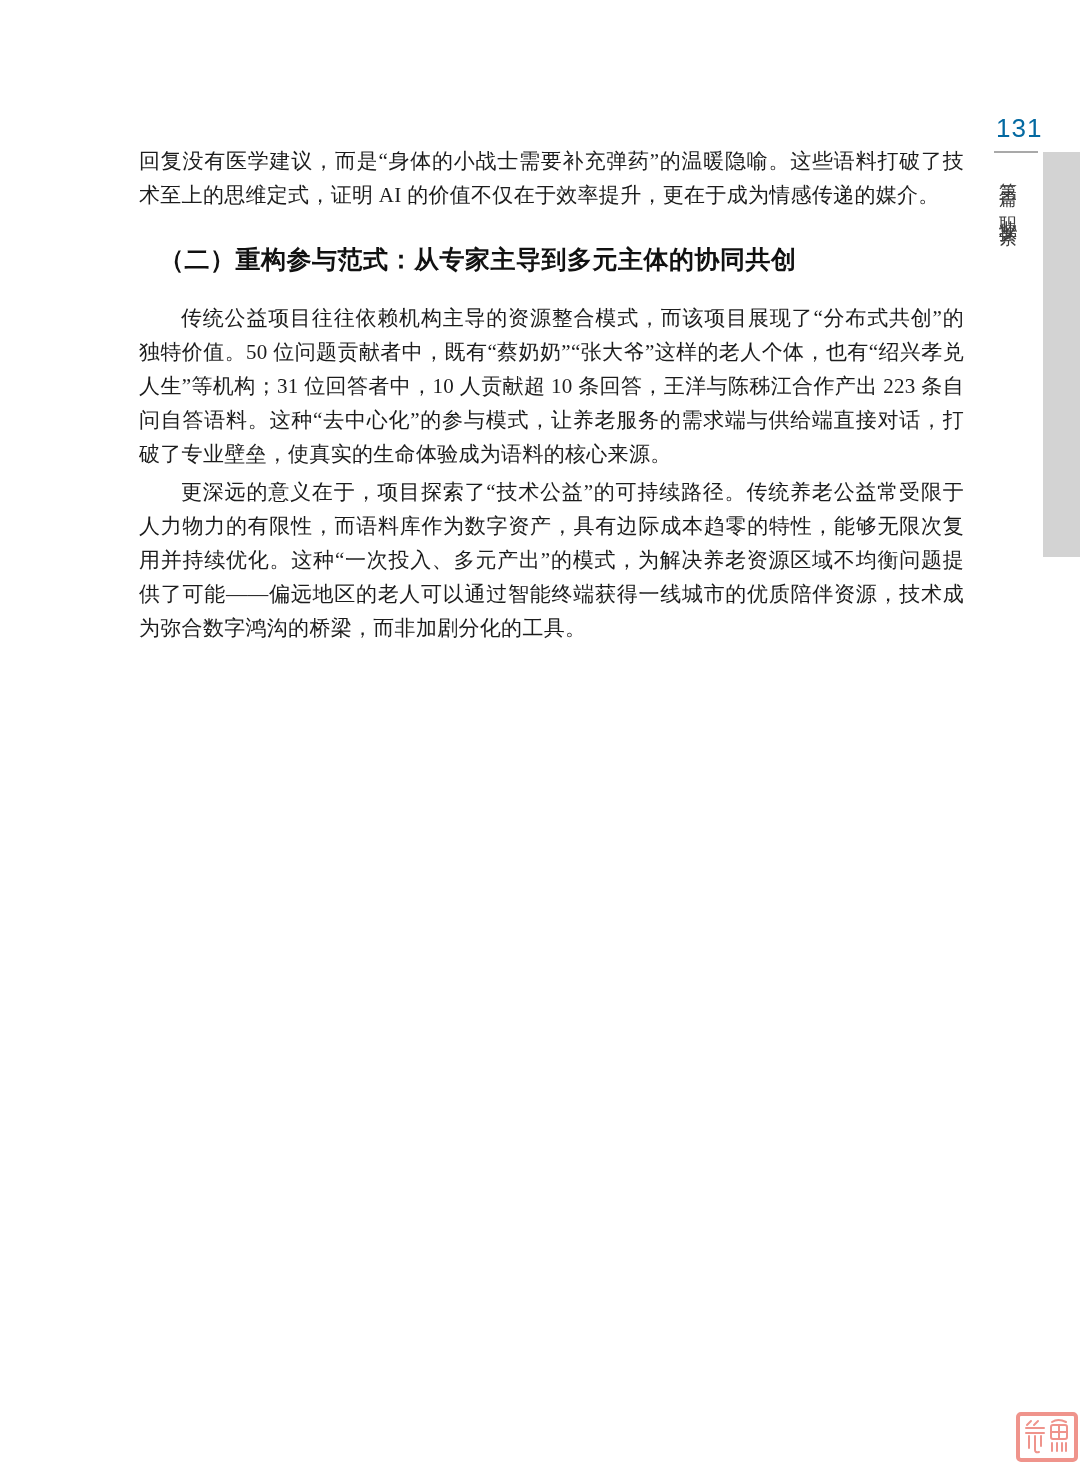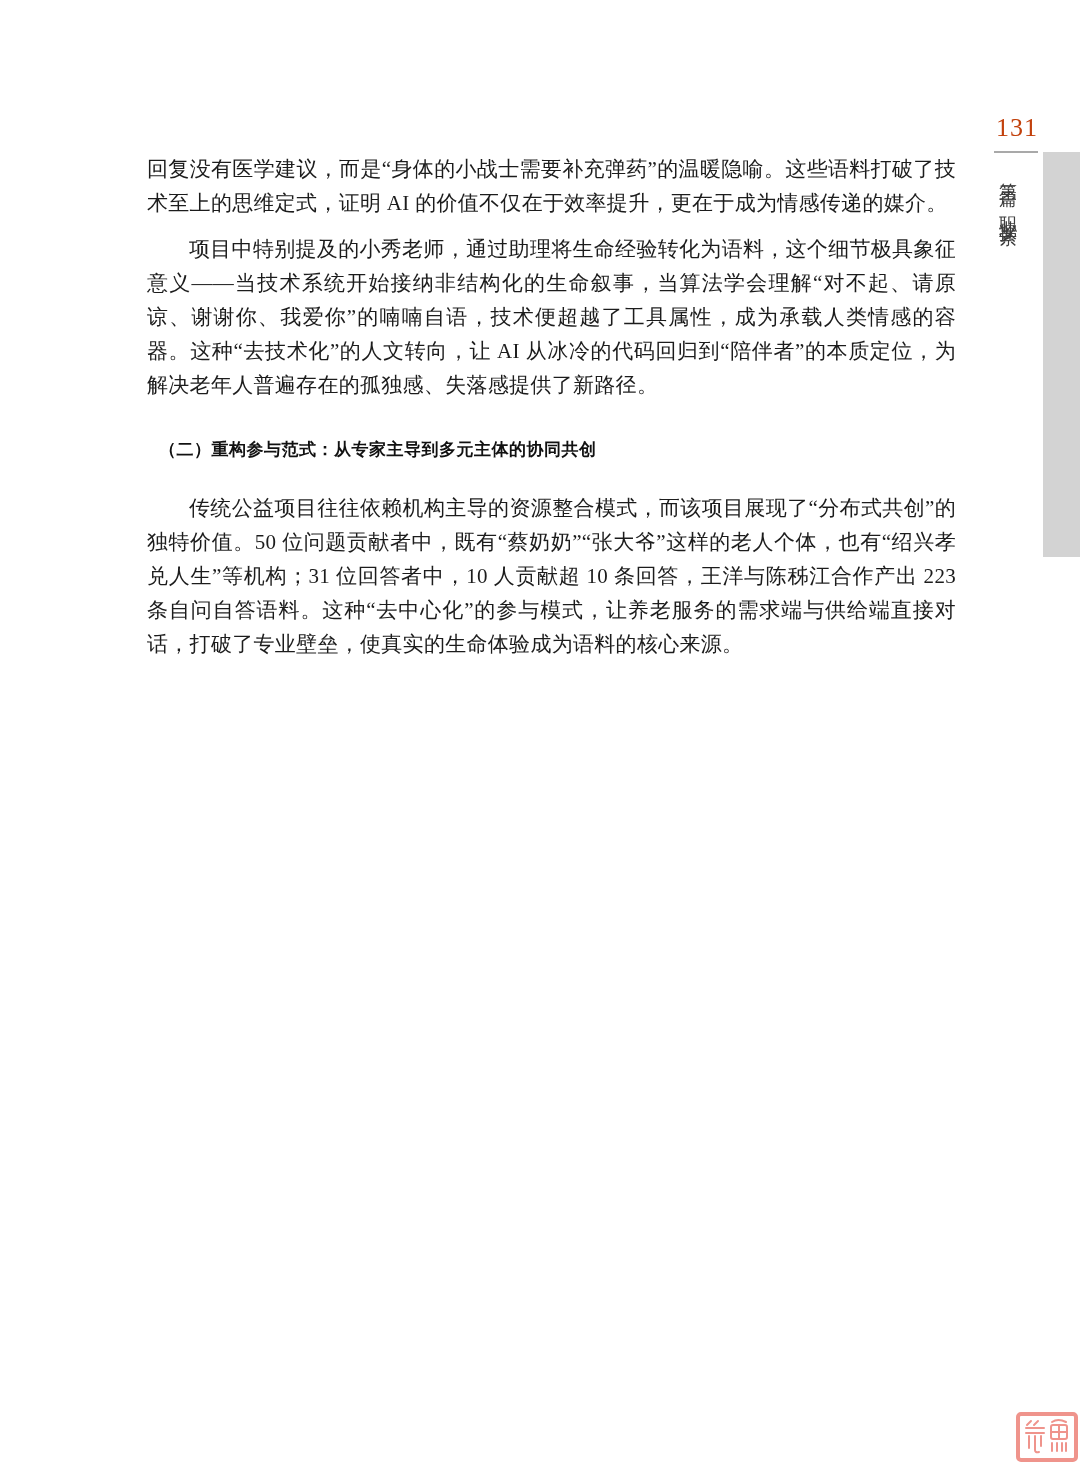--- a/index.html
+++ b/index.html
@@ -7,32 +7,32 @@
     width:1080px;height:1466px;position:relative;background:#ffffff;
     font-family:"Liberation Serif","DejaVu Serif",serif;
     color:#1c1c1c;overflow:hidden;
   }
   
   .text-column{
     position:absolute;left:135px;top:140px;width:833px;
     font-size:21px;line-height:34px;text-align:justify;
     letter-spacing:0.3px;
   }
-  .para{margin:12px;}
+  .para{margin:4px;}
   .para.indent{text-indent:2em;}
   .sec-heading{
-    font-size:17px;font-weight:bold;line-height:34px;
+    font-size:25px;font-weight:bold;line-height:34px;
     margin:31px 0 24px 0;padding-left:24px;color:#111;
     text-align:left;letter-spacing:0.5px;
   }
   
   .page-number{
     position:absolute;left:996px;top:113px;width:48px;
-    font-family:Liberation Serif, serif;
-    font-size:26px;color:#c2410c;letter-spacing:1px;text-align:left;
+    font-family:Liberation Sans, sans-serif;
+    font-size:26px;color:#0369a1;letter-spacing:1px;text-align:left;
   }
   .page-number-rule{
     position:absolute;left:994px;top:151px;width:44px;height:2px;
     background:#a9a9a9;
   }
   .side-tab-text{
     position:absolute;left:996px;top:168px;height:300px;
     writing-mode:vertical-rl;text-orientation:upright;
     font-family:"Liberation Sans","DejaVu Sans",sans-serif;
     font-size:18px;color:#3c3c3c;letter-spacing:4px;
@@ -52,23 +52,23 @@
 
 <div class="page-number">131</div>
 <div class="page-number-rule"></div>
 <div class="side-tab-text">
   <span class="part">第三篇</span><span class="chapter">职业探索</span>
 </div>
 <div class="side-tab-bar"></div>
 
 <main class="text-column" id="text-column">
     <p class="para">回复没有医学建议，而是“身体的小战士需要补充弹药”的温暖隐喻。这些语料打破了技术至上的思维定式，证明 AI 的价值不仅在于效率提升，更在于成为情感传递的媒介。</p>
-    <p class="para indent">项目中特别提及的小秀老师，通过助理将生命经验转化为语料，这个细节极具象征意义——当技术系统开始接纳非结构化的生命叙事，当算法学会理解“对不起、请原谅、谢谢你、我爱你”的喃喃自语，技术便超越了工具属性，成为承载人类情感的容器。这种“去技术化”的人文转向，让 AI 从冰冷的代码回归到“陪伴者”的本质定位，为解决老年人普遍存在的孤独感、失落感提供了新路径。</p>
     <h2 class="sec-heading">（二）重构参与范式：从专家主导到多元主体的协同共创</h2>
     <p class="para indent">传统公益项目往往依赖机构主导的资源整合模式，而该项目展现了“分布式共创”的独特价值。50 位问题贡献者中，既有“蔡奶奶”“张大爷”这样的老人个体，也有“绍兴孝兑人生”等机构；31 位回答者中，10 人贡献超 10 条回答，王洋与陈秭江合作产出 223 条自问自答语料。这种“去中心化”的参与模式，让养老服务的需求端与供给端直接对话，打破了专业壁垒，使真实的生命体验成为语料的核心来源。</p>
+    <p class="para indent">更深远的意义在于，项目探索了“技术公益”的可持续路径。传统养老公益常受限于人力物力的有限性，而语料库作为数字资产，具有边际成本趋零的特性，能够无限次复用并持续优化。这种“一次投入、多元产出”的模式，为解决养老资源区域不均衡问题提供了可能——偏远地区的老人可以通过智能终端获得一线城市的优质陪伴资源，技术成为弥合数字鸿沟的桥梁，而非加剧分化的工具。</p>
   </main>
 
 <div class="seal">
   <svg width="62" height="50" viewBox="0 0 62 50" aria-hidden="true">
     <g fill="none" stroke="#ef948c" stroke-linecap="round">
       <rect x="2" y="2" width="58" height="46" rx="3" stroke-width="4"></rect>
 
       <g stroke-width="2">
         <path d="M11 13 l4 -4 M18 13 l4 -4"></path>
         <path d="M10 16 h18"></path>

